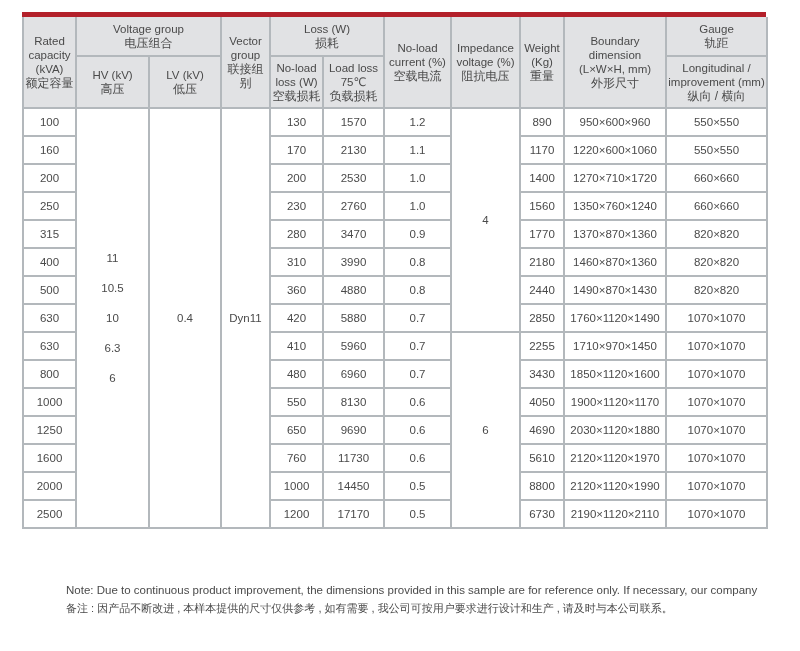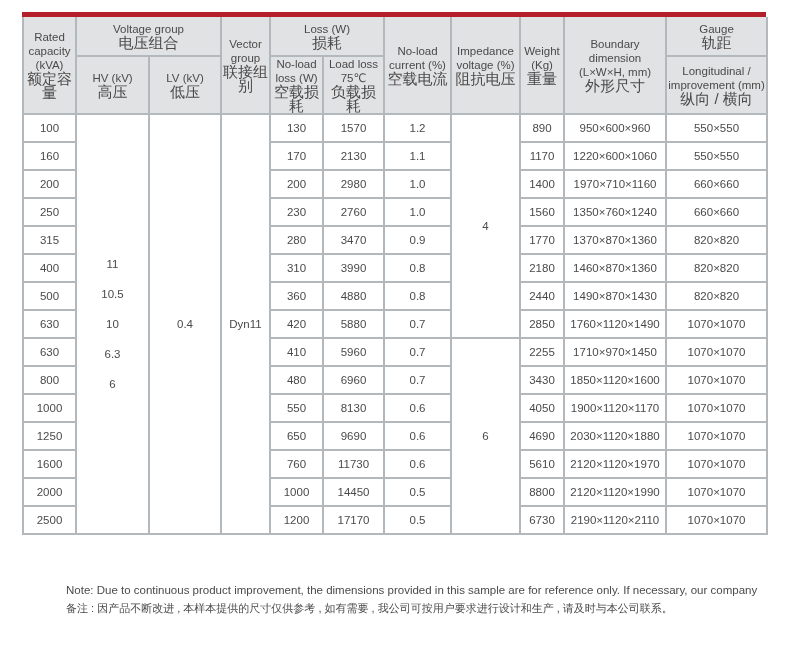--- a/index.html
+++ b/index.html
@@ -3,21 +3,21 @@
 <meta charset="utf-8">
 <style>
   html, body { margin: 0; padding: 0; background: #ffffff; }
   body { width: 800px; height: 651px; position: relative; font-family: "Liberation Sans", "DejaVu Sans", sans-serif; color: #4a4a4a; overflow: hidden; }
   .wrap { position: absolute; left: 22px; top: 12px; width: 744px; }
   .redbar { height: 5px; background: #b3202a; }
   table { border-collapse: collapse; width: 744px; table-layout: fixed; }
   th, td { border: 2px solid #b3b8bc; text-align: center; vertical-align: middle; padding: 0; }
   th { background: #e1e2e4; font-weight: normal; font-size: 11.5px; line-height: 14px; color: #4a4a4a; }
   td { font-size: 11.5px; height: 26px; color: #4a4a4a; }
-  .cn { font-size: 15px; }
+  .cn { font-size: 12px; }
   td.merge { vertical-align: middle; }
   .hvlist { line-height: 30px; }
   .notes { position: absolute; left: 22px; top: 582px; width: 760px; font-size: 11.5px; line-height: 16px; color: #4a4a4a; margin-left: 44px; }
   .notes .l2 { padding-left: 33px; }
   .notes .cnline { margin-top: 2px; font-size: 11px; }
   .top-row th { border-top: none; }
 </style>
 </head>
 <body>
 
@@ -137,24 +137,24 @@
           <td>170</td>
           <td>2130</td>
           <td>1.1</td>
           <td>1170</td>
           <td>1220×600×1060</td>
           <td>550×550</td>
         </tr>
       <tr>
           <td>200</td>
           <td>200</td>
-          <td>2980</td>
+          <td>2530</td>
           <td>1.0</td>
           <td>1400</td>
-          <td>1970×710×1160</td>
+          <td>1270×710×1720</td>
           <td>660×660</td>
         </tr>
       <tr>
           <td>250</td>
           <td>230</td>
           <td>2760</td>
           <td>1.0</td>
           <td>1560</td>
           <td>1350×760×1240</td>
           <td>660×660</td>

